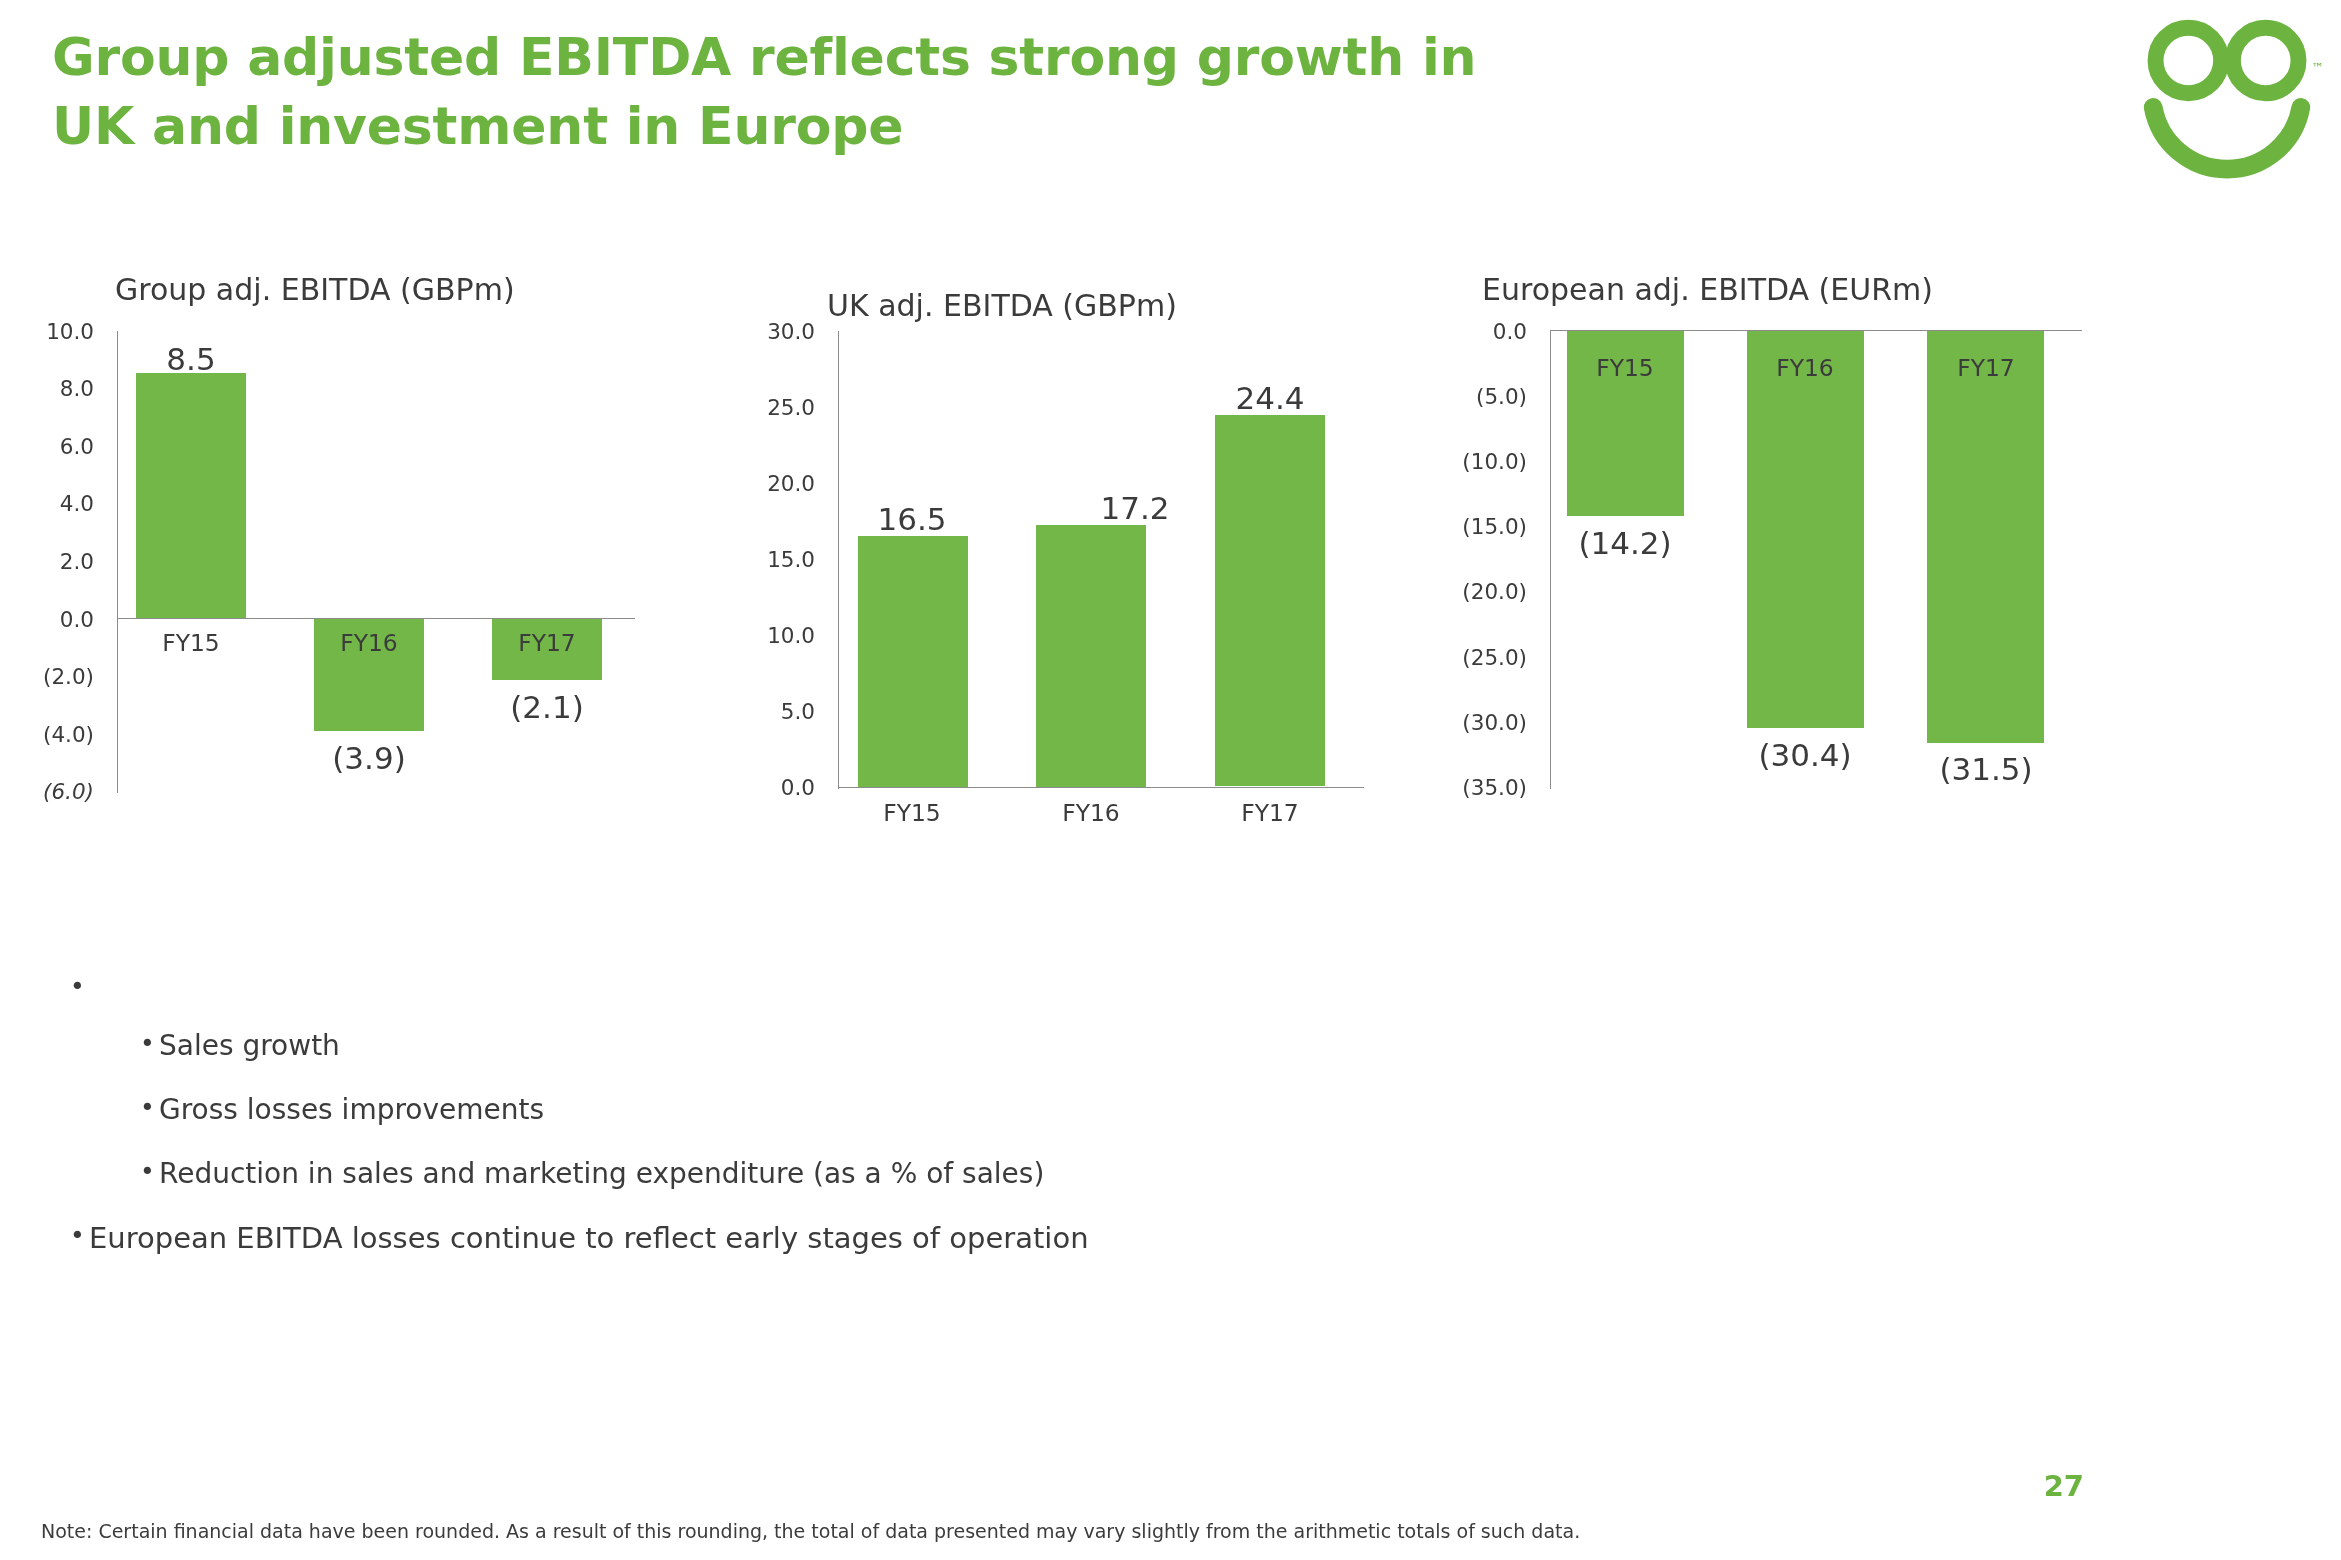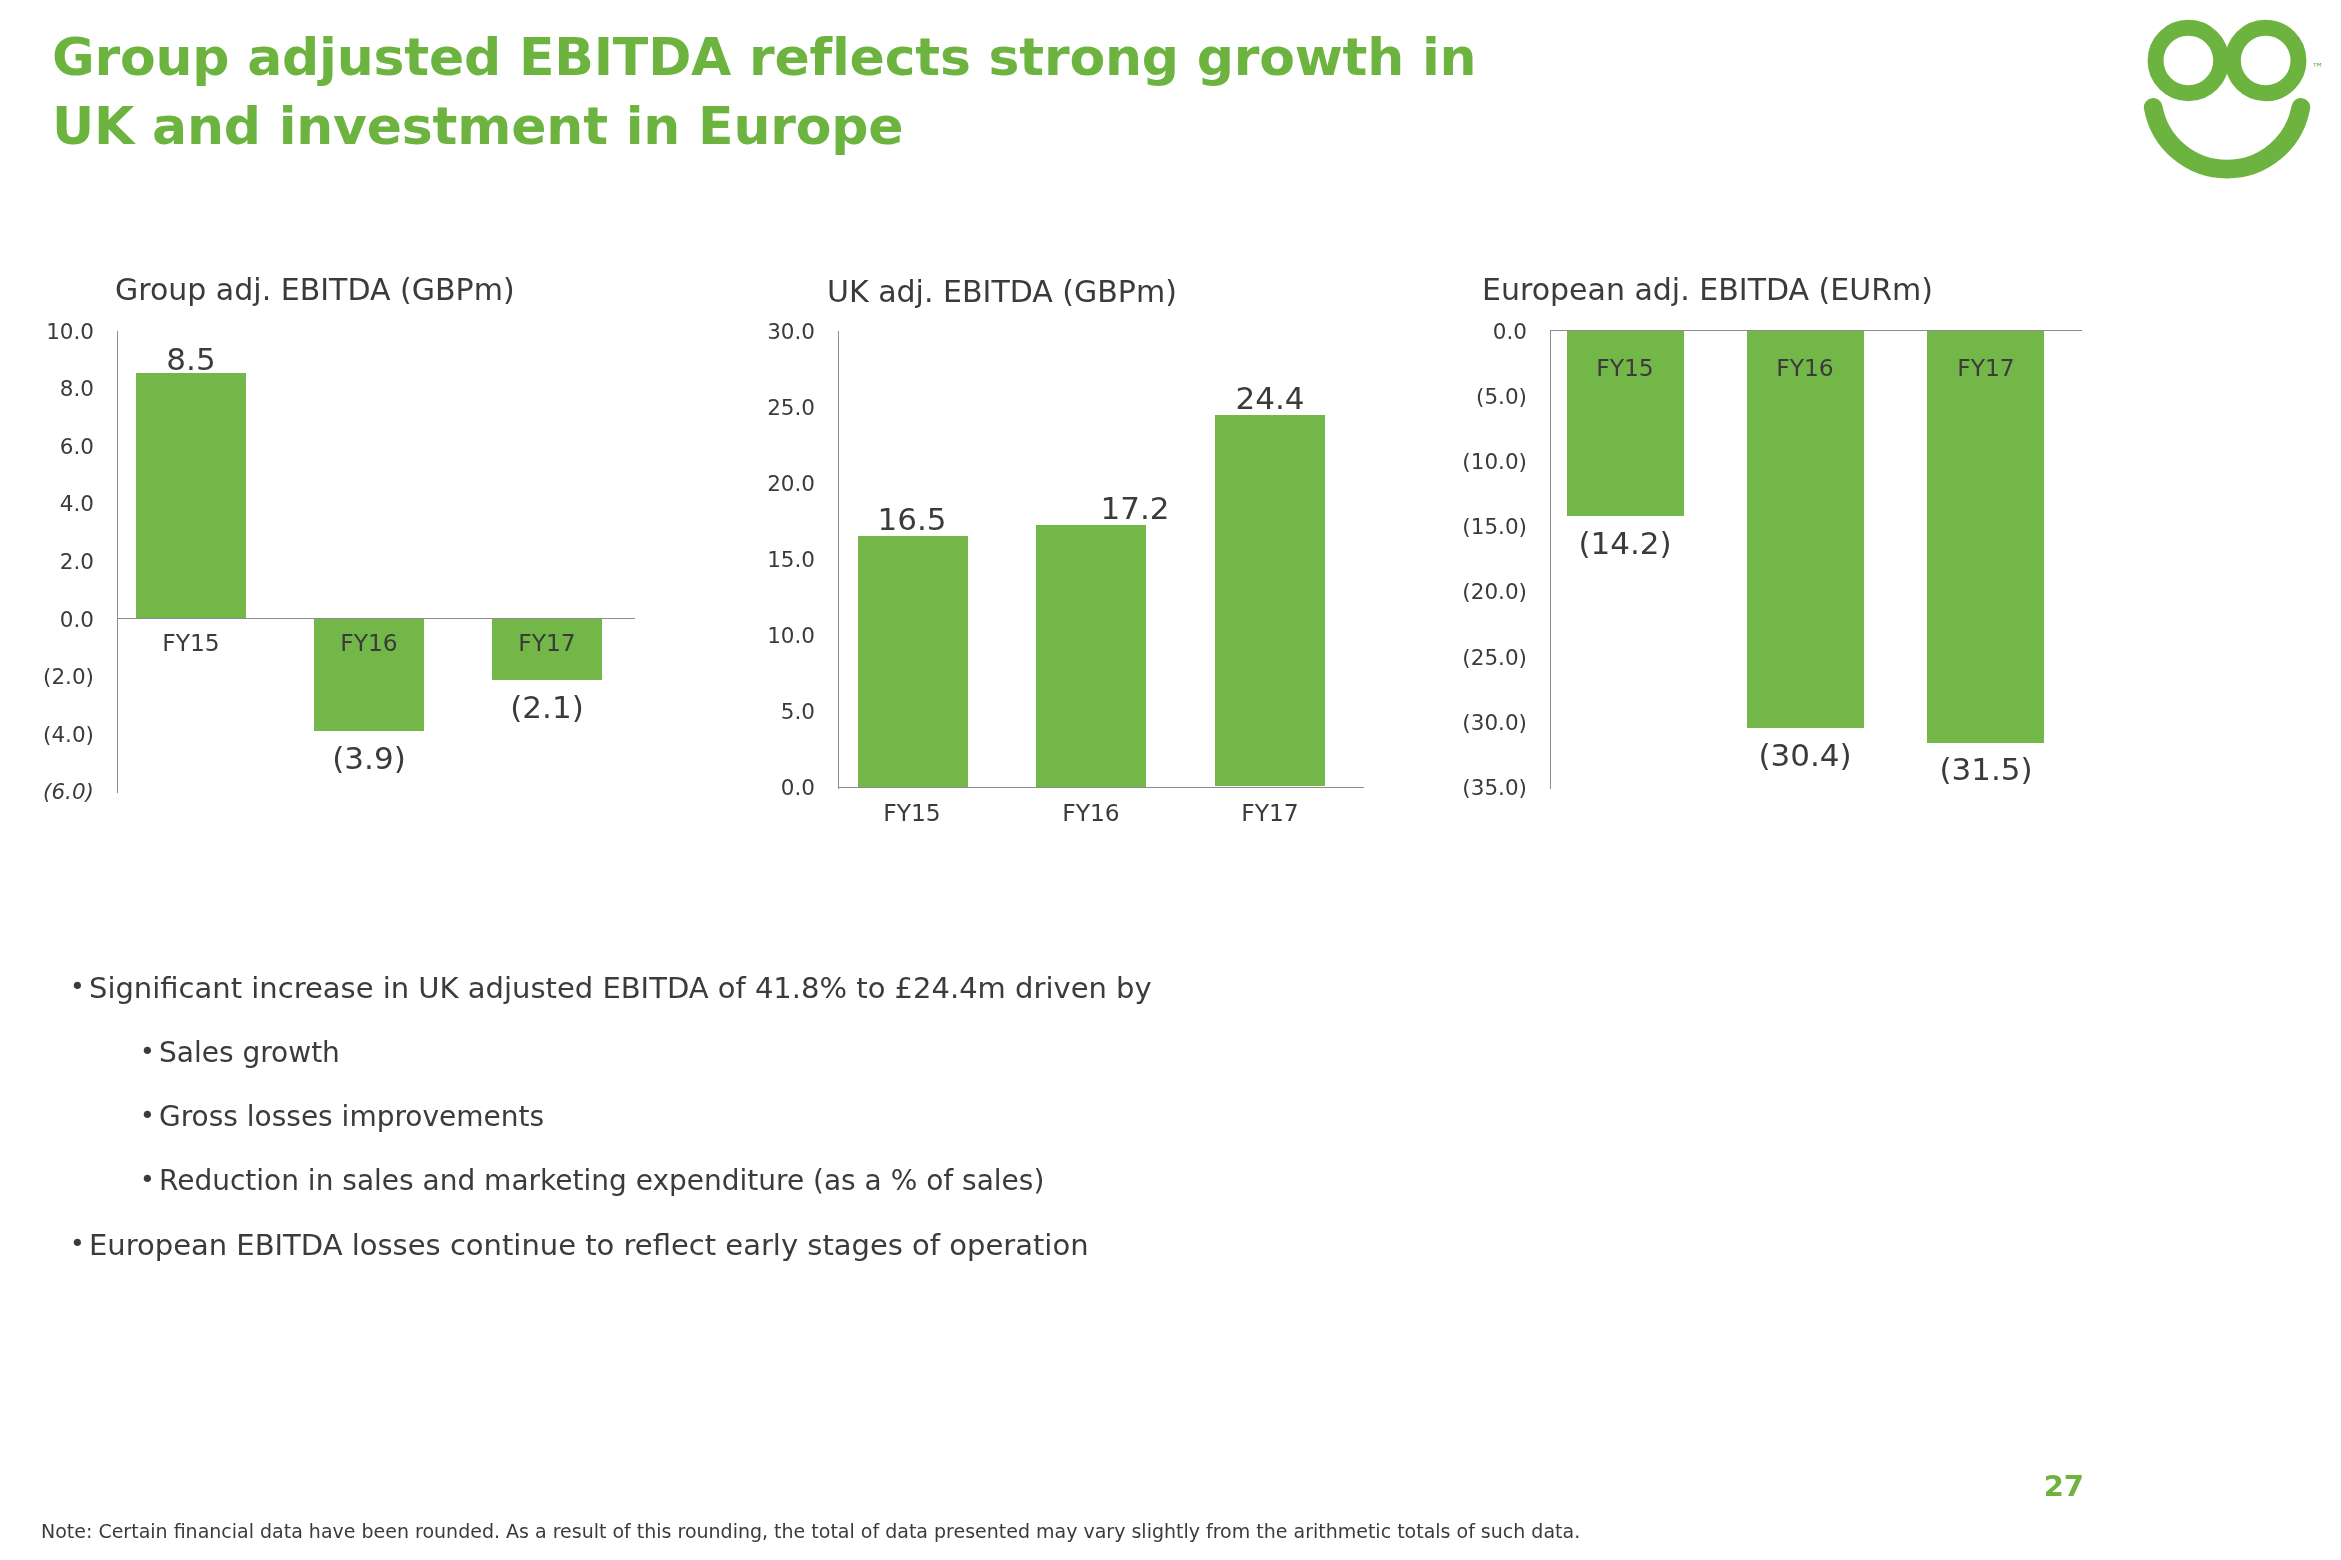--- a/index.html
+++ b/index.html
@@ -143,21 +143,21 @@
         <div class="bar-label" style="left:369px;top:468px;">(3.9)</div>
         <div class="cat-label" style="left:369px;top:357px;">FY16</div>
 
         <div class="bar" style="left:492px;top:347px;width:110px;height:61px;"></div>
         <div class="bar-label" style="left:547px;top:417px;">(2.1)</div>
         <div class="cat-label" style="left:547px;top:357px;">FY17</div>
       </div>
     </div>
 
     <div class="chart-block" style="left:703px;width:703px;">
-      <div class="chart-title" style="position:absolute;left:124px;top:2px;">UK adj. EBITDA (GBPm)</div>
+      <div class="chart-title" style="position:absolute;left:124px;top:16px;">UK adj. EBITDA (GBPm)</div>
 
       <div class="plot" style="left:0;top:0;width:703px;height:562px;">
         <div class="ytick" style="left:0px;top:59px;width:112px;">30.0</div>
         <div class="ytick" style="left:0px;top:135px;width:112px;">25.0</div>
         <div class="ytick" style="left:0px;top:211px;width:112px;">20.0</div>
         <div class="ytick" style="left:0px;top:287px;width:112px;">15.0</div>
         <div class="ytick" style="left:0px;top:363px;width:112px;">10.0</div>
         <div class="ytick" style="left:0px;top:439px;width:112px;">5.0</div>
         <div class="ytick" style="left:0px;top:515px;width:112px;">0.0</div>
 
@@ -206,21 +206,20 @@
         <div class="cat-label" style="left:581px;top:82px;">FY17</div>
         <div class="bar-label" style="left:581px;top:479px;">(31.5)</div>
       </div>
     </div>
 
   </div>
 
   <div class="bullets">
     <div class="b-row lvl1">
       <div class="dot">•</div>
-      <div class="b-text">Significant increase in UK adjusted EBITDA of 41.8% to £24.4m driven by</div>
     </div>
     <div class="b-row lvl2">
       <div class="dot">•</div>
       <div class="b-text">Sales growth</div>
     </div>
     <div class="b-row lvl2">
       <div class="dot">•</div>
       <div class="b-text">Gross losses improvements</div>
     </div>
     <div class="b-row lvl2">

